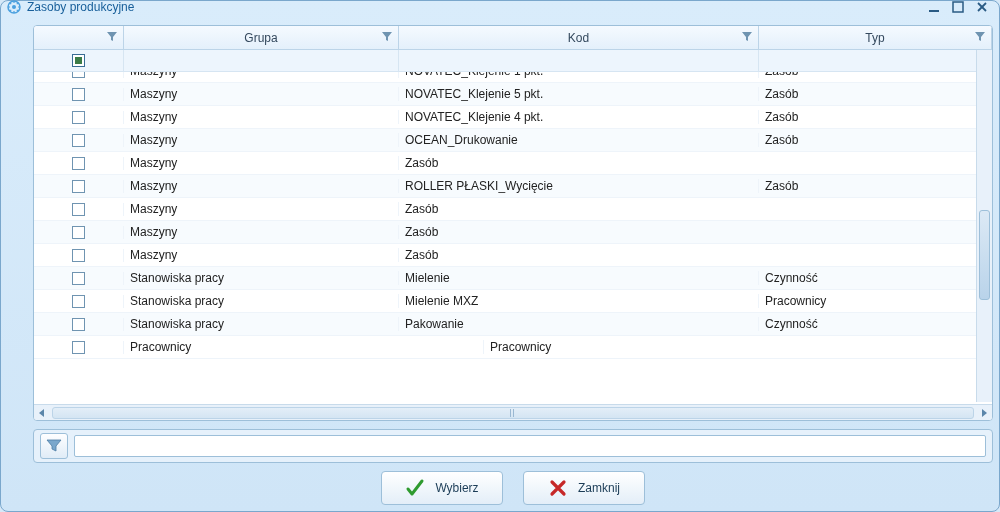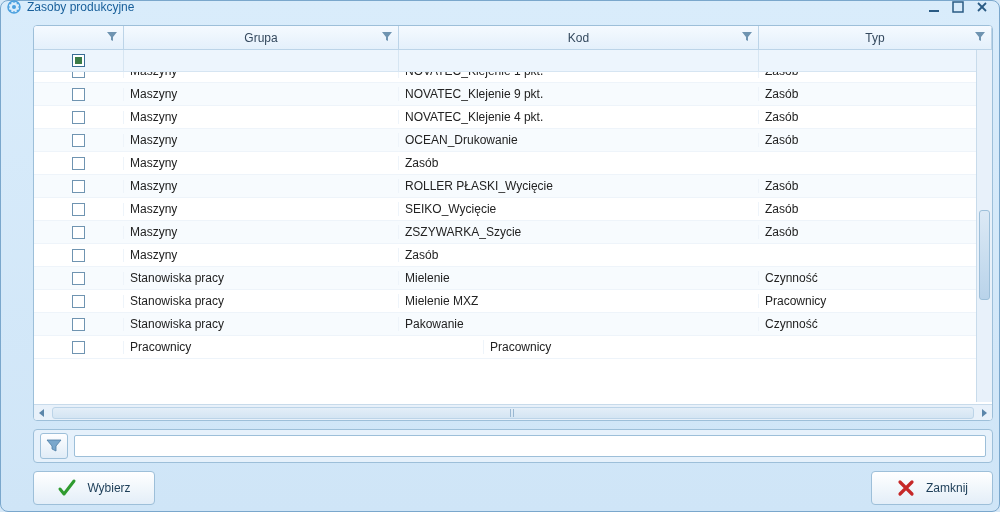--- a/index.html
+++ b/index.html
@@ -220,21 +220,21 @@
     background: #fff;
     border: 1px solid #9dbfd9;
     border-radius: 2px;
     padding: 0 6px;
     font-size: 12px;
   }
 
   .button-row {
     margin-top: 8px;
     display: flex;
-    justify-content: space-between;
+    justify-content: center;
     gap: 20px;
   }
   .btn {
     width: 122px;
     height: 34px;
     background: linear-gradient(#ffffff,#e3eef8);
     border: 1px solid #9dbfd9;
     border-radius: 4px;
     display: inline-flex;
     align-items: center;
@@ -343,21 +343,21 @@
               </div>
               <div class="rcell col-grupa">Maszyny</div>
               <div class="rcell col-kod">NOVATEC_Klejenie 1 pkt.</div>
               <div class="rcell col-typ">Zasób</div>
             </div>
             <div class="row">
               <div class="rcell col-check">
                 <span class="row-checkbox"></span>
               </div>
               <div class="rcell col-grupa">Maszyny</div>
-              <div class="rcell col-kod">NOVATEC_Klejenie 9 pkt.</div>
+              <div class="rcell col-kod">NOVATEC_Klejenie 5 pkt.</div>
               <div class="rcell col-typ">Zasób</div>
             </div>
             <div class="row">
               <div class="rcell col-check">
                 <span class="row-checkbox"></span>
               </div>
               <div class="rcell col-grupa">Maszyny</div>
               <div class="rcell col-kod">NOVATEC_Klejenie 4 pkt.</div>
               <div class="rcell col-typ">Zasób</div>
             </div>
@@ -382,29 +382,27 @@
               </div>
               <div class="rcell col-grupa">Maszyny</div>
               <div class="rcell col-kod">ROLLER PŁASKI_Wycięcie</div>
               <div class="rcell col-typ">Zasób</div>
             </div>
             <div class="row">
               <div class="rcell col-check">
                 <span class="row-checkbox"></span>
               </div>
               <div class="rcell col-grupa">Maszyny</div>
-              <div class="rcell col-kod">SEIKO_Wycięcie</div>
-              <div class="rcell col-typ">Zasób</div>
-            </div>
-            <div class="row">
-              <div class="rcell col-check">
-                <span class="row-checkbox"></span>
-              </div>
-              <div class="rcell col-grupa">Maszyny</div>
-              <div class="rcell col-kod">ZSZYWARKA_Szycie</div>
+              <div class="rcell col-typ">Zasób</div>
+            </div>
+            <div class="row">
+              <div class="rcell col-check">
+                <span class="row-checkbox"></span>
+              </div>
+              <div class="rcell col-grupa">Maszyny</div>
               <div class="rcell col-typ">Zasób</div>
             </div>
             <div class="row">
               <div class="rcell col-check">
                 <span class="row-checkbox"></span>
               </div>
               <div class="rcell col-grupa">Maszyny</div>
               <div class="rcell col-typ">Zasób</div>
             </div>
             <div class="row">

